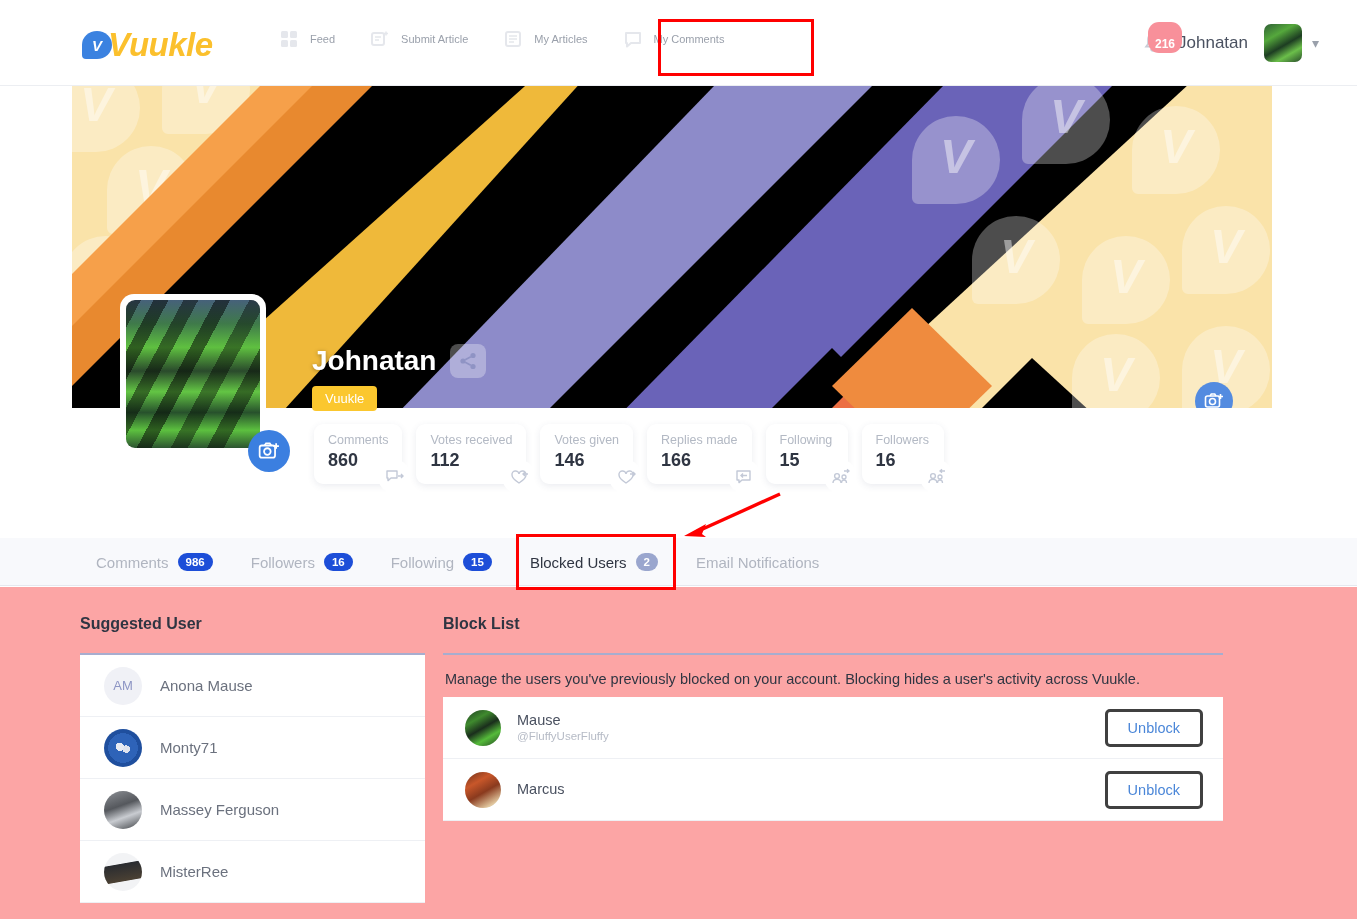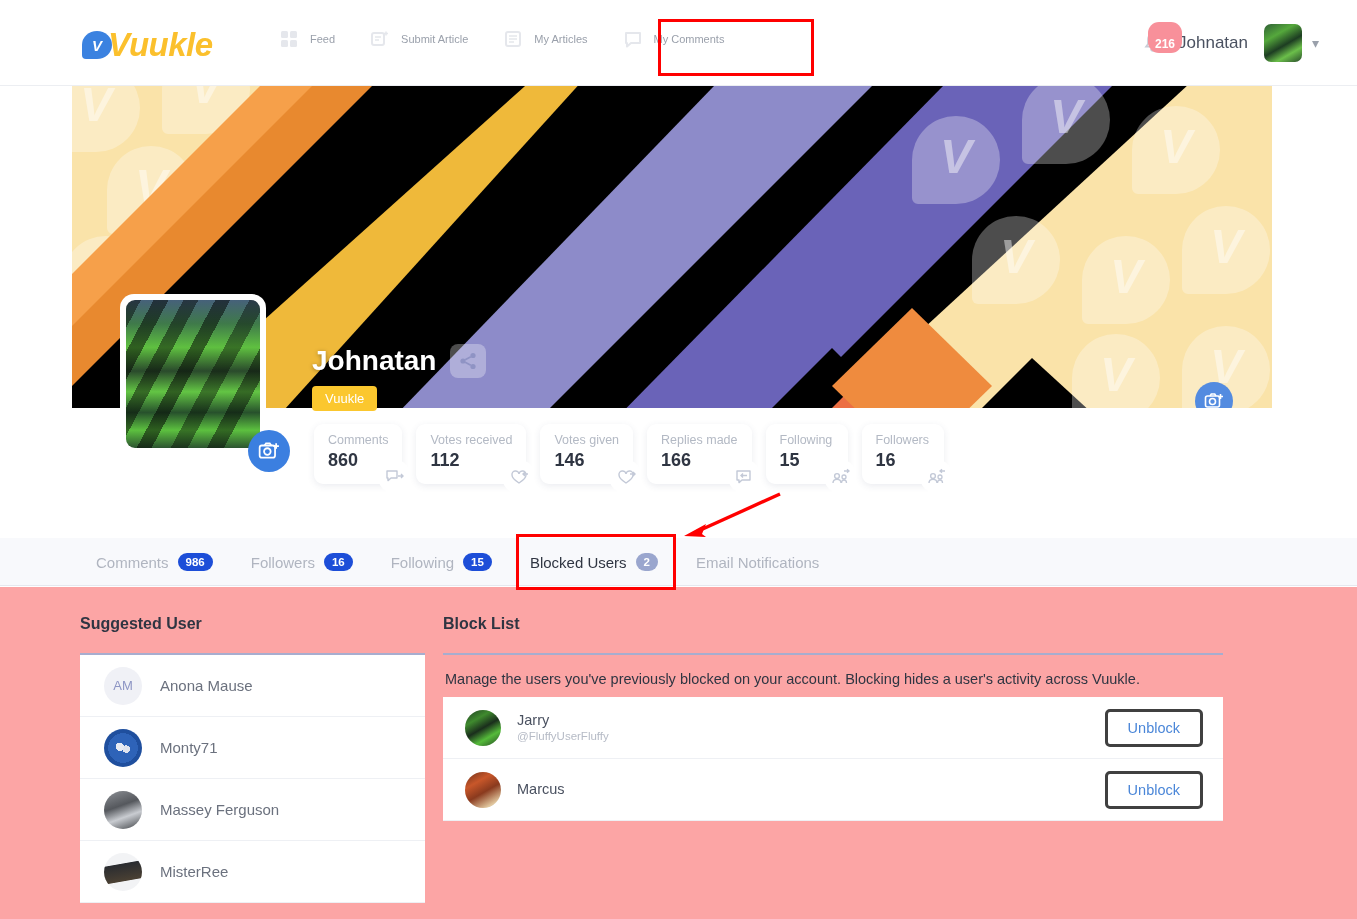--- a/index.html
+++ b/index.html
@@ -505,21 +505,21 @@
   </div>
 
   <div class="col-block">
     <div class="panel-title">Block List</div>
     <div class="panel-rule"></div>
     <div class="block-desc">Manage the users you've previously blocked on your account. Blocking hides a user's activity across Vuukle.</div>
 
     <div class="block-row">
       <div class="block-av av-jarry"></div>
       <div class="block-names">
-        <div class="block-name">Jarry</div>
+        <div class="block-name">Mause</div>
         <div class="block-handle">@FluffyUserFluffy</div>
       </div>
       <button class="unblock-btn">Unblock</button>
     </div>
 
     <div class="block-row">
       <div class="block-av av-marcus"></div>
       <div class="block-names">
         <div class="block-name">Marcus</div>
         <div class="block-handle"></div>

